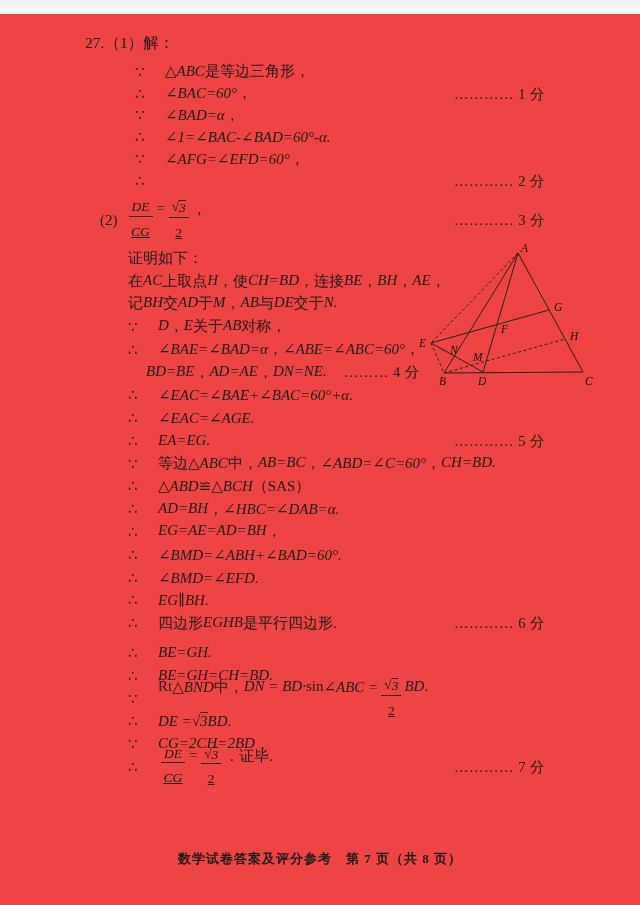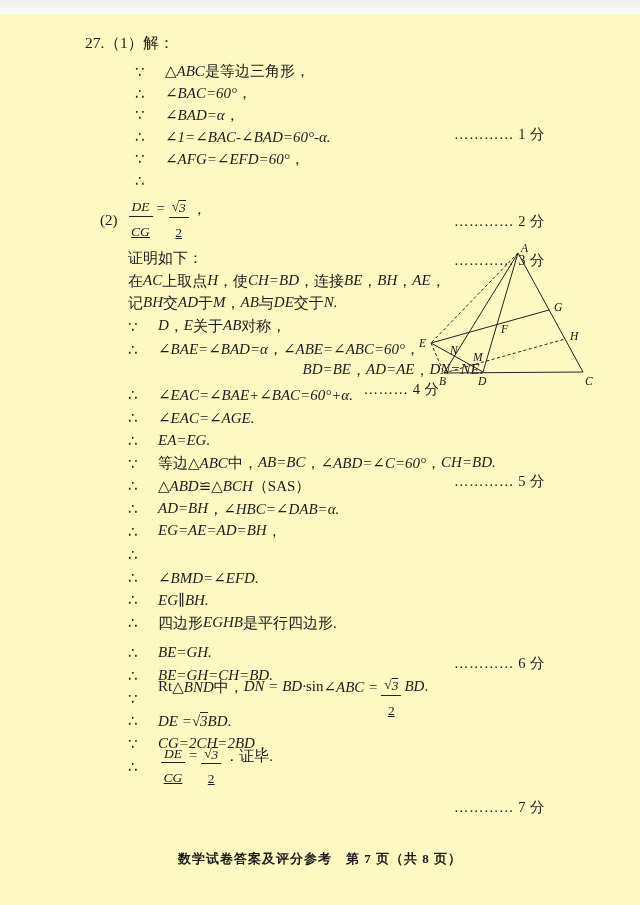--- a/index.html
+++ b/index.html
@@ -1,39 +1,39 @@
 <!DOCTYPE html>
 <html><head>
 <meta charset="utf-8">
 <title>Scanned exam answer page</title>
 <style>
   html,body{margin:0;padding:0;background:#ffffff;}
   .page{
-    position:relative;width:640px;height:905px;background:#fef9c3;
+    position:relative;width:640px;height:905px;background:#ef4444;
     font-family:"Liberation Serif","DejaVu Serif","DejaVu Sans",serif;
     color:#1b1b1b;overflow:hidden;font-size:15px;
   }
   .page::before{content:"";position:absolute;top:0;left:0;right:0;height:14px;
     background:linear-gradient(#efefef,#fcfcfc);pointer-events:none;}
   .qheader{position:absolute;left:85px;top:33px;font-size:15.5px;white-space:nowrap;}
   .sect{position:absolute;right:0;}
   #part1{left:135px;top:61px;}
   #part2{left:128px;top:247px;}
   .line{position:relative;height:21.8px;display:flex;align-items:center;white-space:nowrap;}
   #part2 .line{height:22.8px;}
   #part2 .line:nth-child(18){margin-top:7px;}
   .line.tall{height:44px;}
-  .line.cont{padding-left:18px;flex-direction:column;}
+  .line.cont{padding-left:18px;}
   .mk{display:inline-block;width:30px;font-style:normal;}
   .ct{white-space:nowrap;display:inline-flex;}
   .mi{font-style:italic;}
   .cn{font-style:normal;}
   .score{
     position:absolute;right:95px;top:50%;transform:translateY(-50%);
-    font-size:14.5px;letter-spacing:.5px;white-space:nowrap;margin-top:40px;
+    font-size:14.5px;letter-spacing:.5px;white-space:nowrap;
   }
   .iscore{margin-left:17px;font-size:14.5px;letter-spacing:.5px;}
   .hdr2{position:absolute;left:100px;right:0;top:198px;height:44px;display:flex;align-items:center;}
   .hdr2 .lbl{margin-right:8px;}
   .fr{display:inline-flex;flex-direction:column;align-items:center;vertical-align:middle;
     line-height:1.1;font-size:13.5px;margin:0 3px;}
   .fr .num{border-bottom:1.2px solid #222;padding:0 3px 1px 3px;display:inline-flex;}
   .fr .den{padding-top:8px;text-decoration:underline;}
   .sqr{font-style:normal;}
   .ov{border-top:1.2px solid #222;font-style:italic;}
@@ -230,20 +230,23 @@
       </div>
       <div class="line">
         <span class="mk">∴</span>
         <span class="ct">
           <span class="mi">EG=AE=AD=BH</span>
           <span class="cn">，</span>
         </span>
       </div>
       <div class="line">
         <span class="mk">∴</span>
+        <span class="ct">
+          <span class="mi">∠BMD=∠ABH+∠BAD=60°.</span>
+        </span>
       </div>
       <div class="line">
         <span class="mk">∴</span>
         <span class="ct">
           <span class="mi">∠BMD=∠EFD.</span>
         </span>
       </div>
       <div class="line">
         <span class="mk">∴</span>
         <span class="ct">

